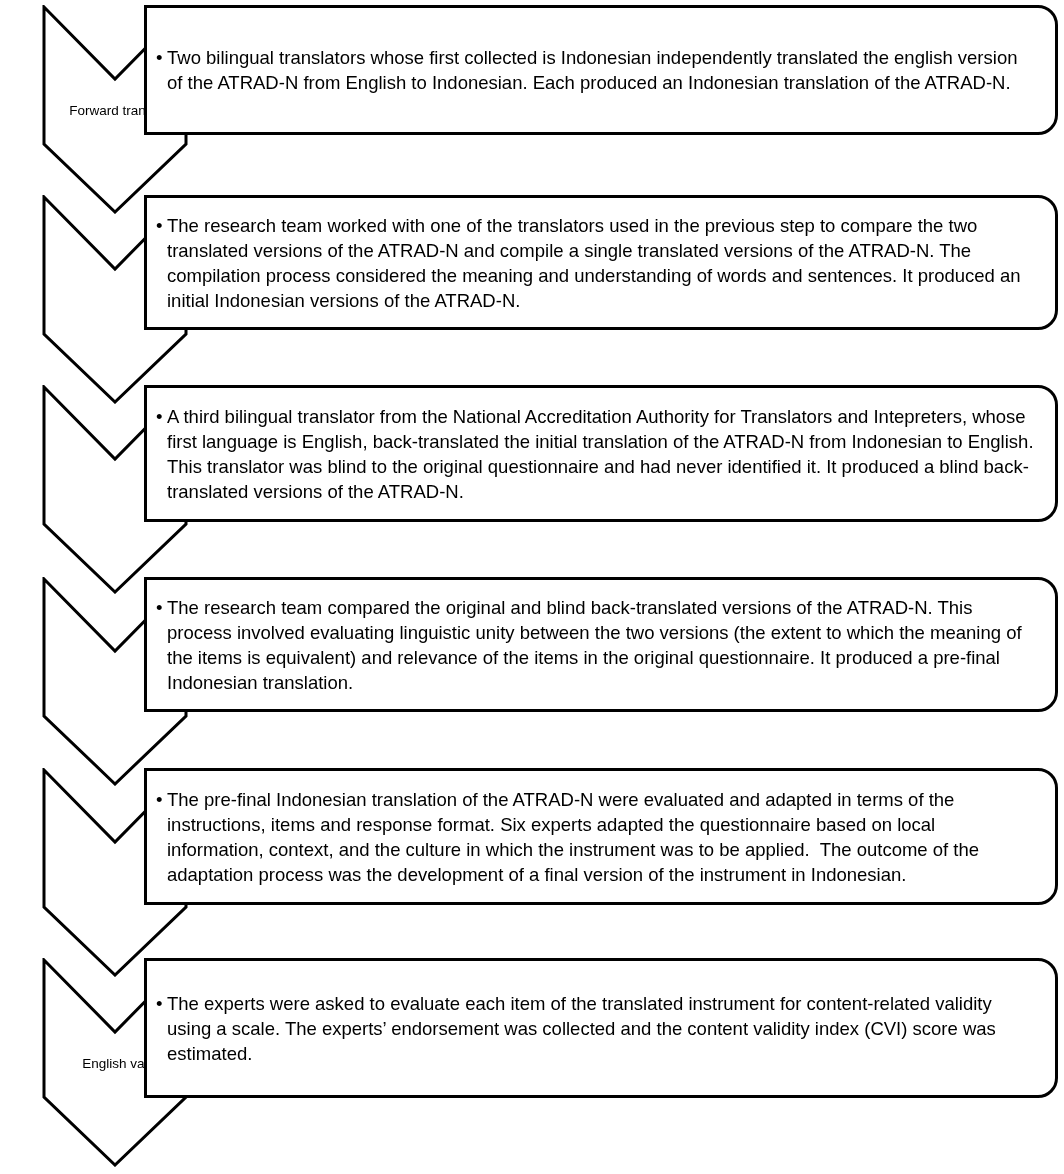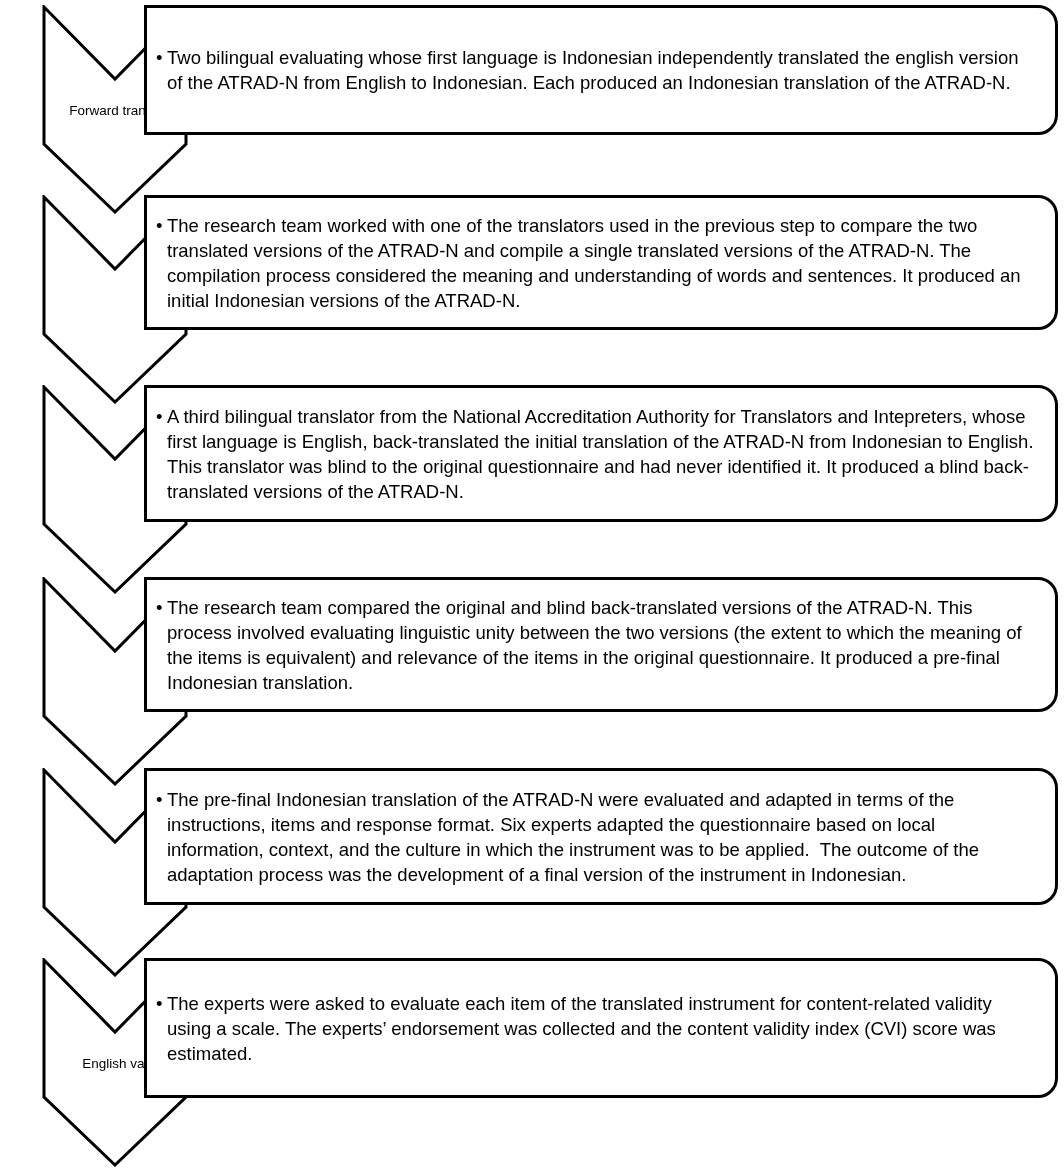--- a/index.html
+++ b/index.html
@@ -84,21 +84,21 @@
     <div class="step" style="top: 5px;">
       <div class="chevron">
         <svg width="146" height="209" viewBox="0 0 146 209">
           <polygon points="2,2 73,74 144,2 144,139 73,207 2,139" fill="#ffffff" stroke="#000000" stroke-width="3" stroke-linejoin="miter"></polygon>
         </svg>
         <div class="chev-label">Forward translation</div>
       </div>
       <div class="textbox" style="height: 130px;">
         <div class="row">
           <span class="bullet">•</span>
-          <div class="boxtext">Two bilingual evaluating whose first language is Indonesian independently translated the english version of the ATRAD-N from English to Indonesian. Each produced an Indonesian translation of the ATRAD-N.</div>
+          <div class="boxtext">Two bilingual translators whose first collected is Indonesian independently translated the english version of the ATRAD-N from English to Indonesian. Each produced an Indonesian translation of the ATRAD-N.</div>
         </div>
       </div>
     </div>
     <div class="step" style="top: 195px;">
       <div class="chevron">
         <svg width="146" height="209" viewBox="0 0 146 209">
           <polygon points="2,2 73,74 144,2 144,139 73,207 2,139" fill="#ffffff" stroke="#000000" stroke-width="3" stroke-linejoin="miter"></polygon>
         </svg>
       </div>
       <div class="textbox" style="height: 135px;">

